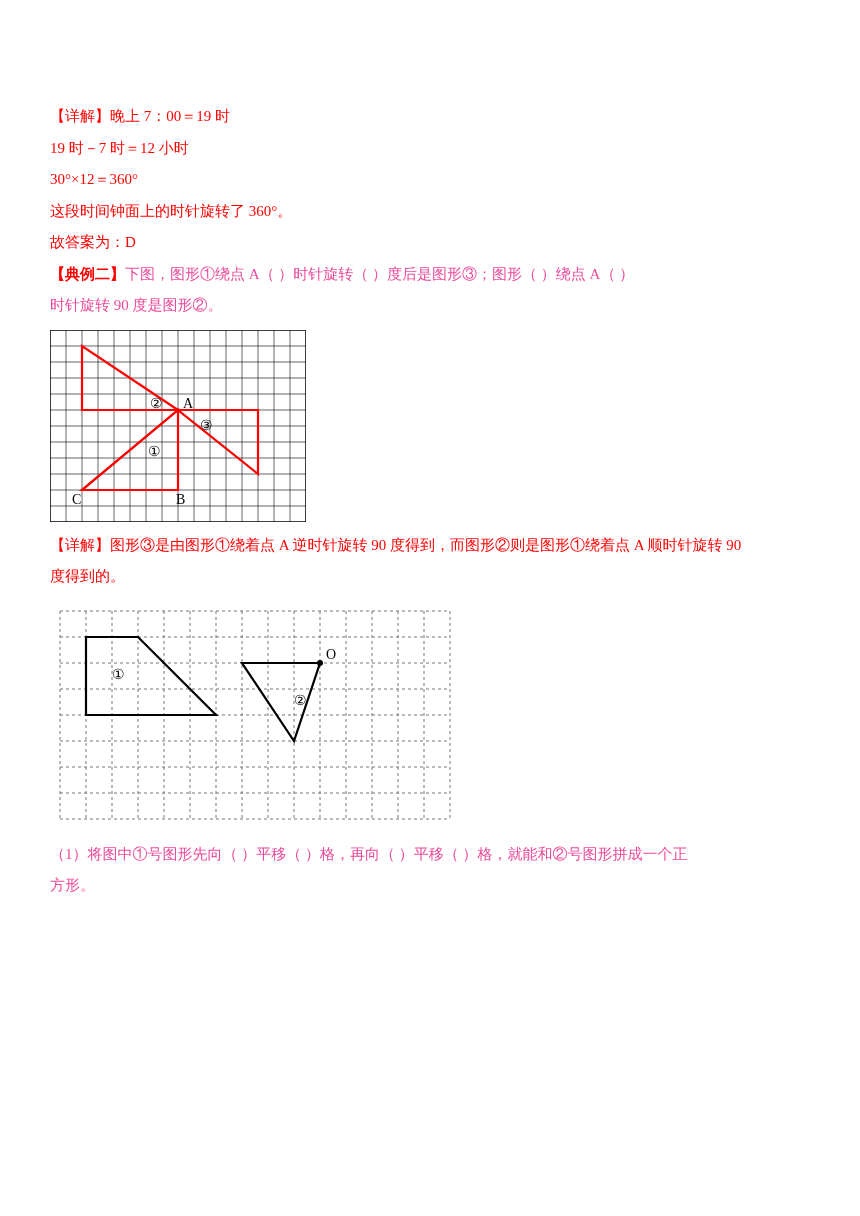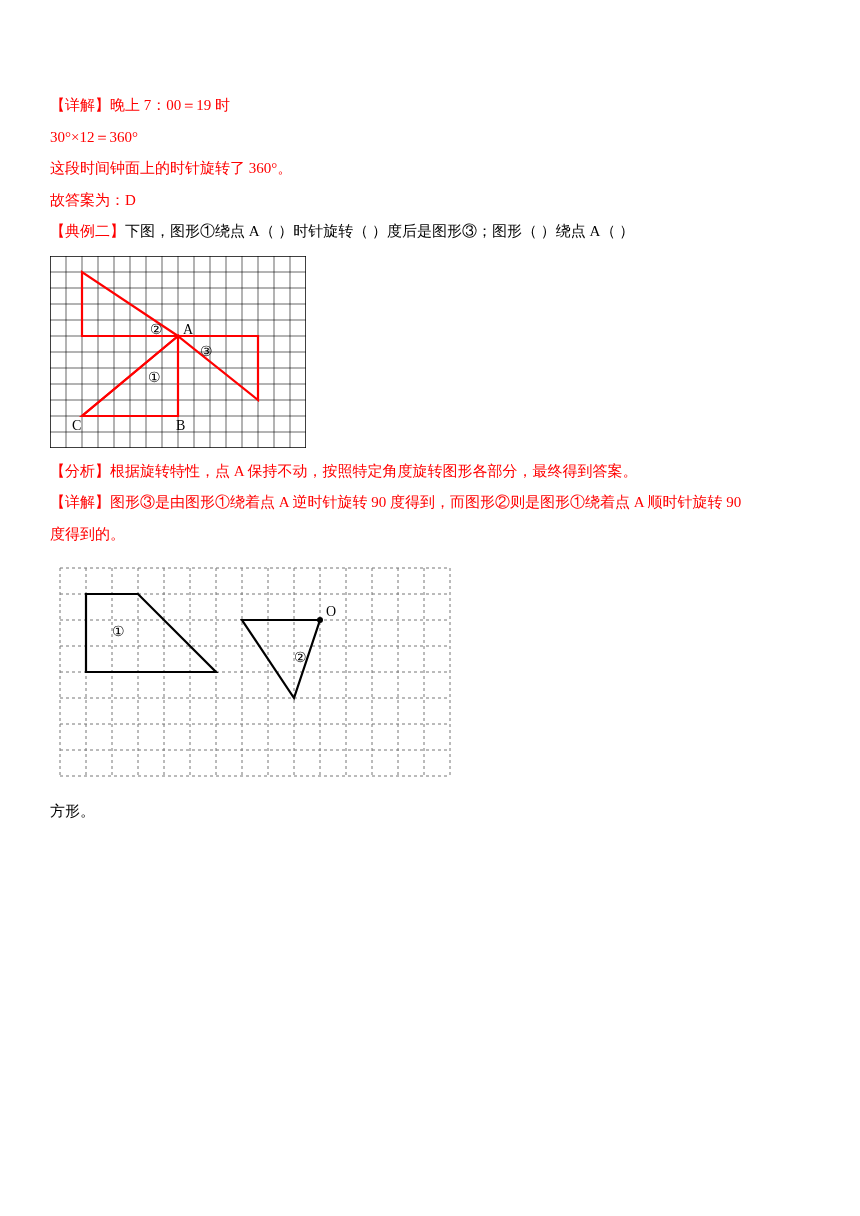--- a/index.html
+++ b/index.html
@@ -6,45 +6,47 @@
     margin: 0;
     padding: 0;
     background: #fff;
     font-family: "SimSun", "宋体", serif;
     font-size: 15px;
     line-height: 2.1;
     color: #000;
   }
   .page {
     width: 760px;
-    margin: 0 auto;
+    margin: 11px auto;
     padding: 90px 50px 40px 50px;
   }
   .red { color: #ff0000; }
-  .black { color: #000000; }
-  .bold { font-weight: normal; }
+  .black { color: #ec4899; }
+  .bold { font-weight: bold; }
   p { margin: 0; }
   .figure {
     margin: 8px 0;
   }
   svg { display: block; }
 </style>
 </head>
 <body>
 
 <div class="page">
 
   <p class="red">【详解】晚上 7：00＝19 时</p>
+  <p class="red">19 时－7 时＝12 小时</p>
   <p class="red">30°×12＝360°</p>
   <p class="red">这段时间钟面上的时针旋转了 360°。</p>
   <p class="red">故答案为：D</p>
 
   <p>
     <span class="red bold">【典例二】</span><span class="black">下图，图形①绕点 A（        ）时针旋转（        ）度后是图形③；图形（        ）绕点 A（        ）</span>
   </p>
+  <p class="black">时针旋转 90 度是图形②。</p>
 
   <div class="figure">
     <svg width="256" height="192" viewBox="0 0 256 192">
       <rect x="0" y="0" width="256" height="192" fill="#fff" stroke="#000" stroke-width="1.5"></rect>
 
       <g stroke="#000" stroke-width="0.6">
         <line x1="16" y1="0" x2="16" y2="192"></line>
           <line x1="32" y1="0" x2="32" y2="192"></line>
           <line x1="48" y1="0" x2="48" y2="192"></line>
           <line x1="64" y1="0" x2="64" y2="192"></line>
@@ -87,21 +89,20 @@
         <text x="133" y="78">A</text>
         <text x="100" y="78">②</text>
         <text x="98" y="126">①</text>
         <text x="150" y="100">③</text>
         <text x="126" y="174">B</text>
         <text x="22" y="174">C</text>
       </g>
     </svg>
   </div>
 
-  <p class="red">【分析】根据旋转特性，点 A 保持不动，按照特定角度旋转图形各部分，最终得到答案。</p>
   <p class="red">【详解】图形③是由图形①绕着点 A 逆时针旋转 90 度得到，而图形②则是图形①绕着点 A 顺时针旋转 90</p>
   <p class="red">度得到的。</p>
 
 
   <div class="figure">
     <svg width="410" height="230" viewBox="0 0 410 230">
       <rect x="0" y="0" width="410" height="230" fill="#fff"></rect>
 
       <g stroke="#777" stroke-width="1" stroke-dasharray="3,3">
         <line x1="10" y1="10" x2="400" y2="10"></line>
@@ -140,15 +141,16 @@
 
       <circle cx="270" cy="62" r="3" fill="#000"></circle>
       <g font-family="SimSun" font-size="14" fill="#000">
         <text x="62" y="78">①</text>
         <text x="244" y="104">②</text>
         <text x="276" y="58">O</text>
       </g>
     </svg>
   </div>
 
+  <p class="black">（1）将图中①号图形先向（   ）平移（   ）格，再向（   ）平移（   ）格，就能和②号图形拼成一个正</p>
   <p class="black">方形。</p>
 
 </div>
 
 </body></html>

